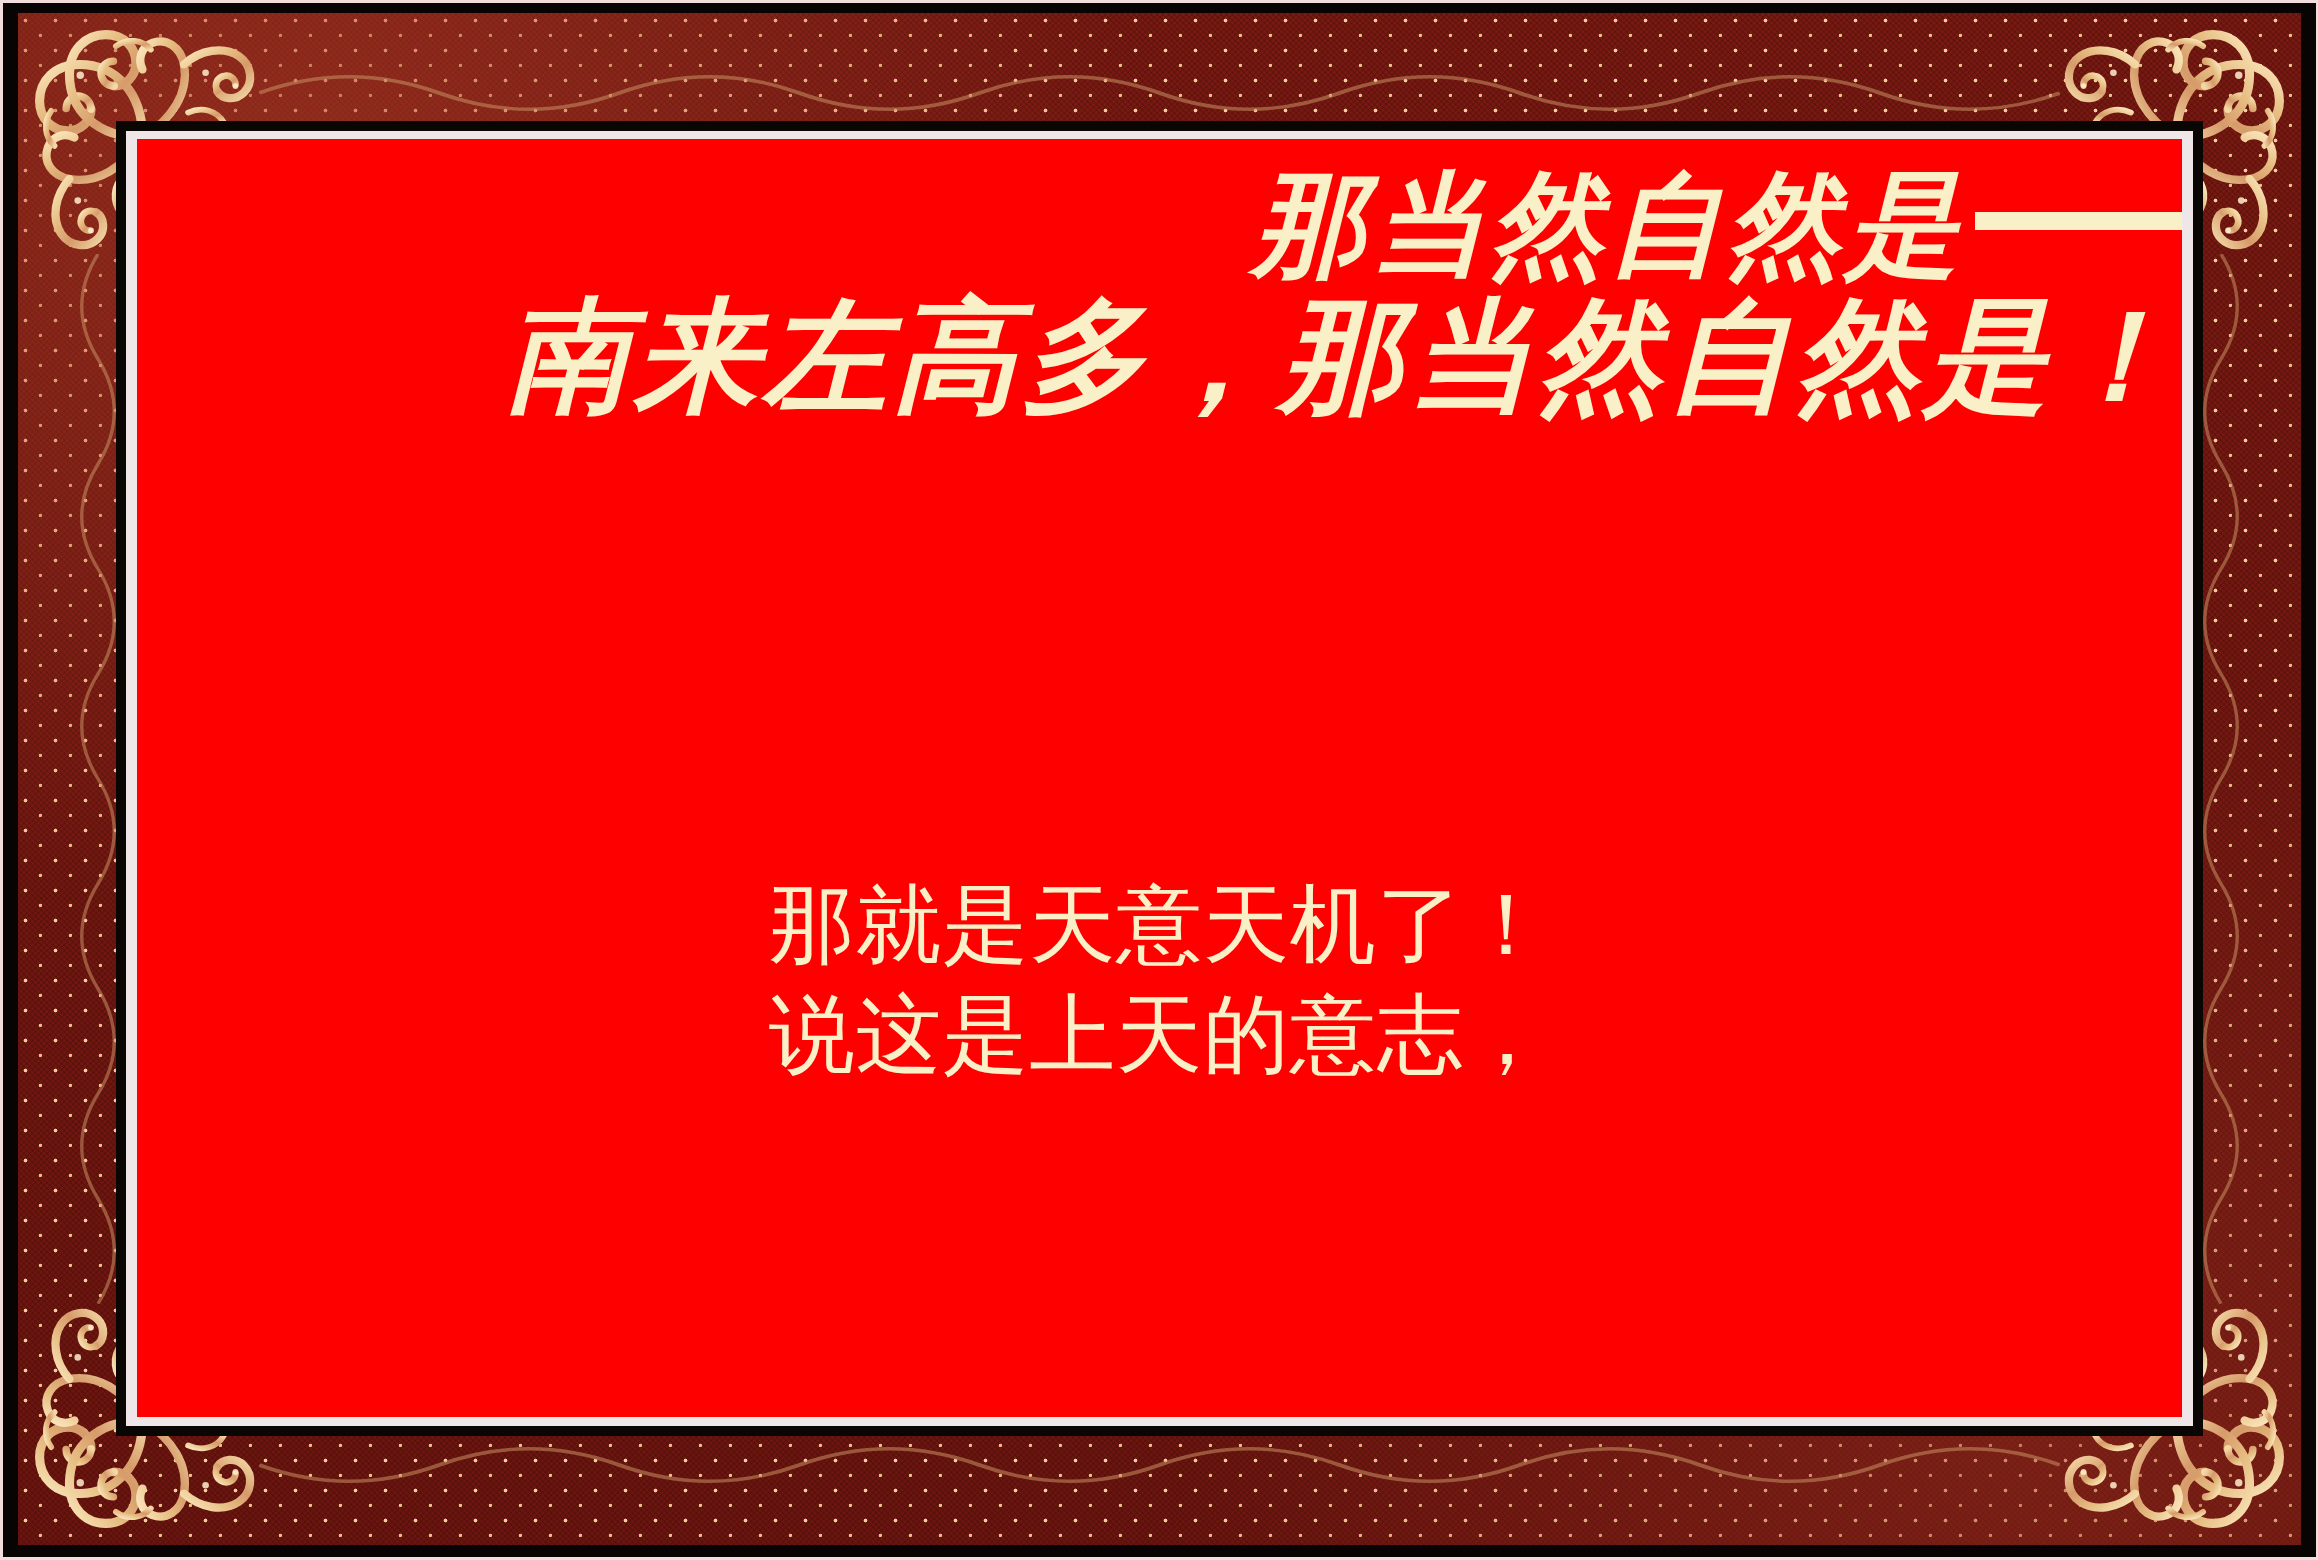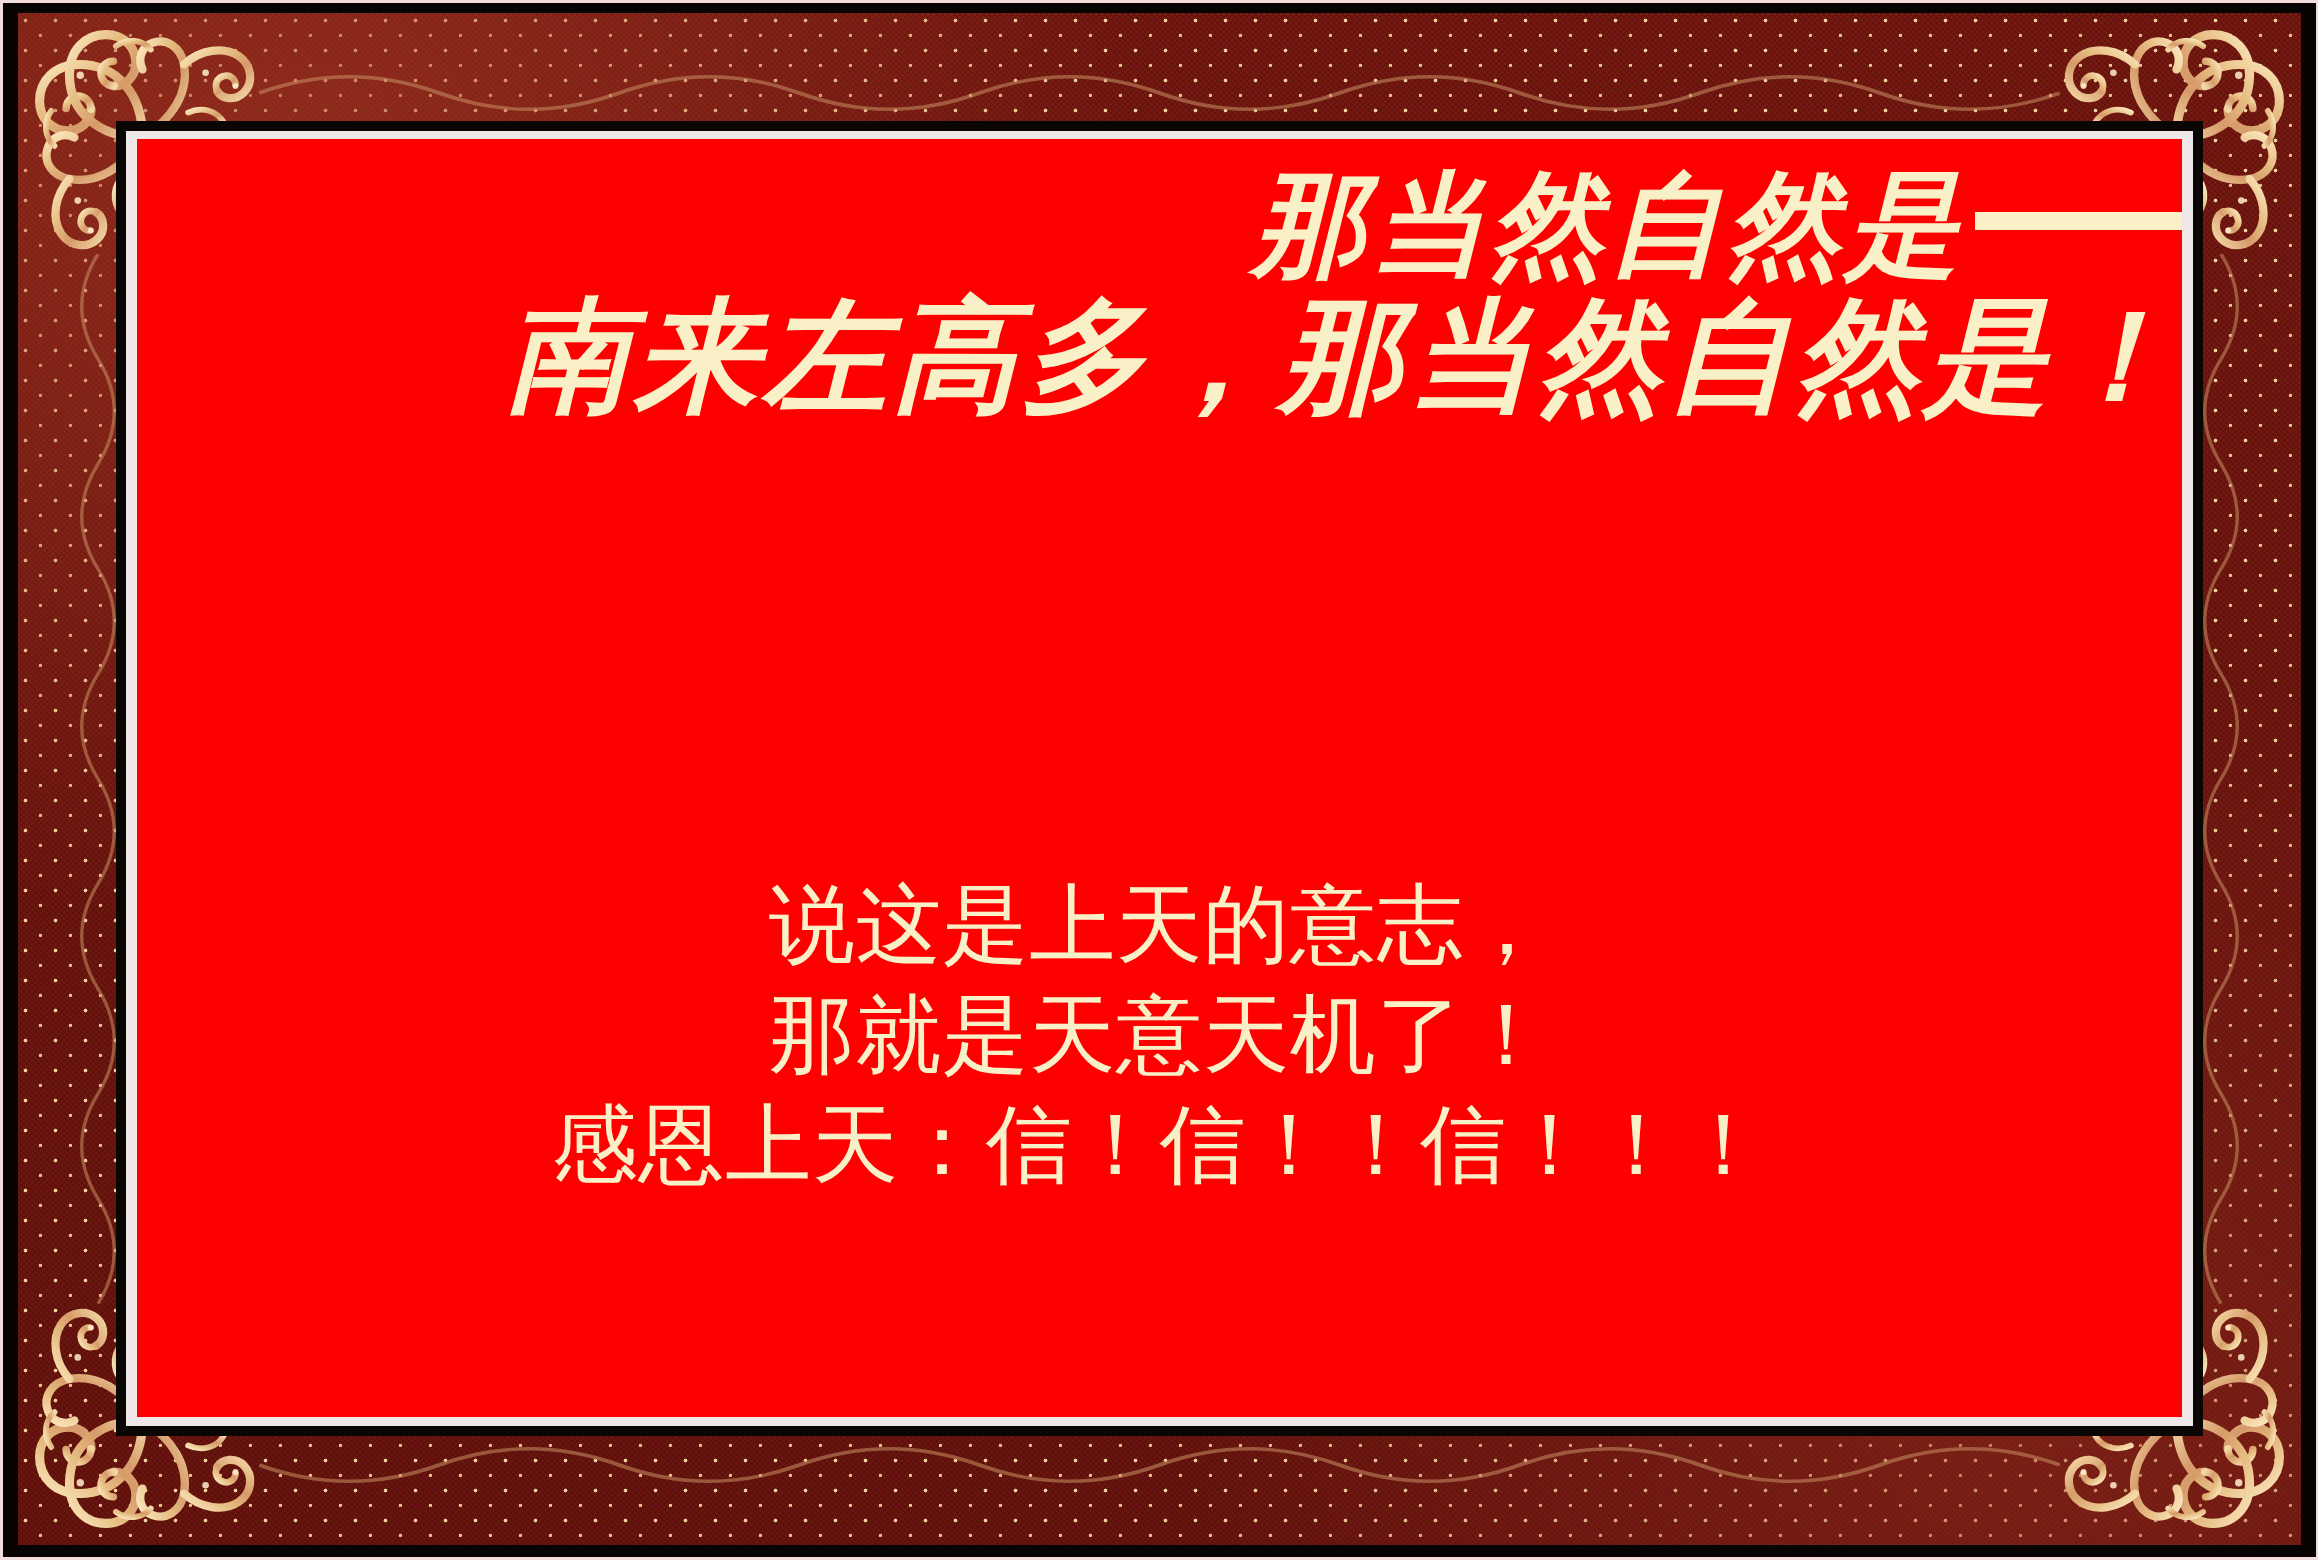--- a/index.html
+++ b/index.html
@@ -360,20 +360,19 @@
   <div id="red-field">
 
     <div class="calligraphy-block">
       <div class="line-calli calli-1"><span>那当然自然是</span><span class="em-dash-rule"></span></div>
 
 
       <div class="line-calli calli-3">南来左高多，那当然自然是！</div>
     </div>
 
     <div class="prose-block">
+      <div class="line-prose">那就是天意天机了！</div>
       <div class="line-prose">说这是上天的意志，</div>
-      <div class="line-prose">那就是天意天机了！</div>
-      <div class="line-prose">感恩上天：信！信！！信！！！</div>
     </div>
 
   </div>
 </div>
 
 
 </body></html>

